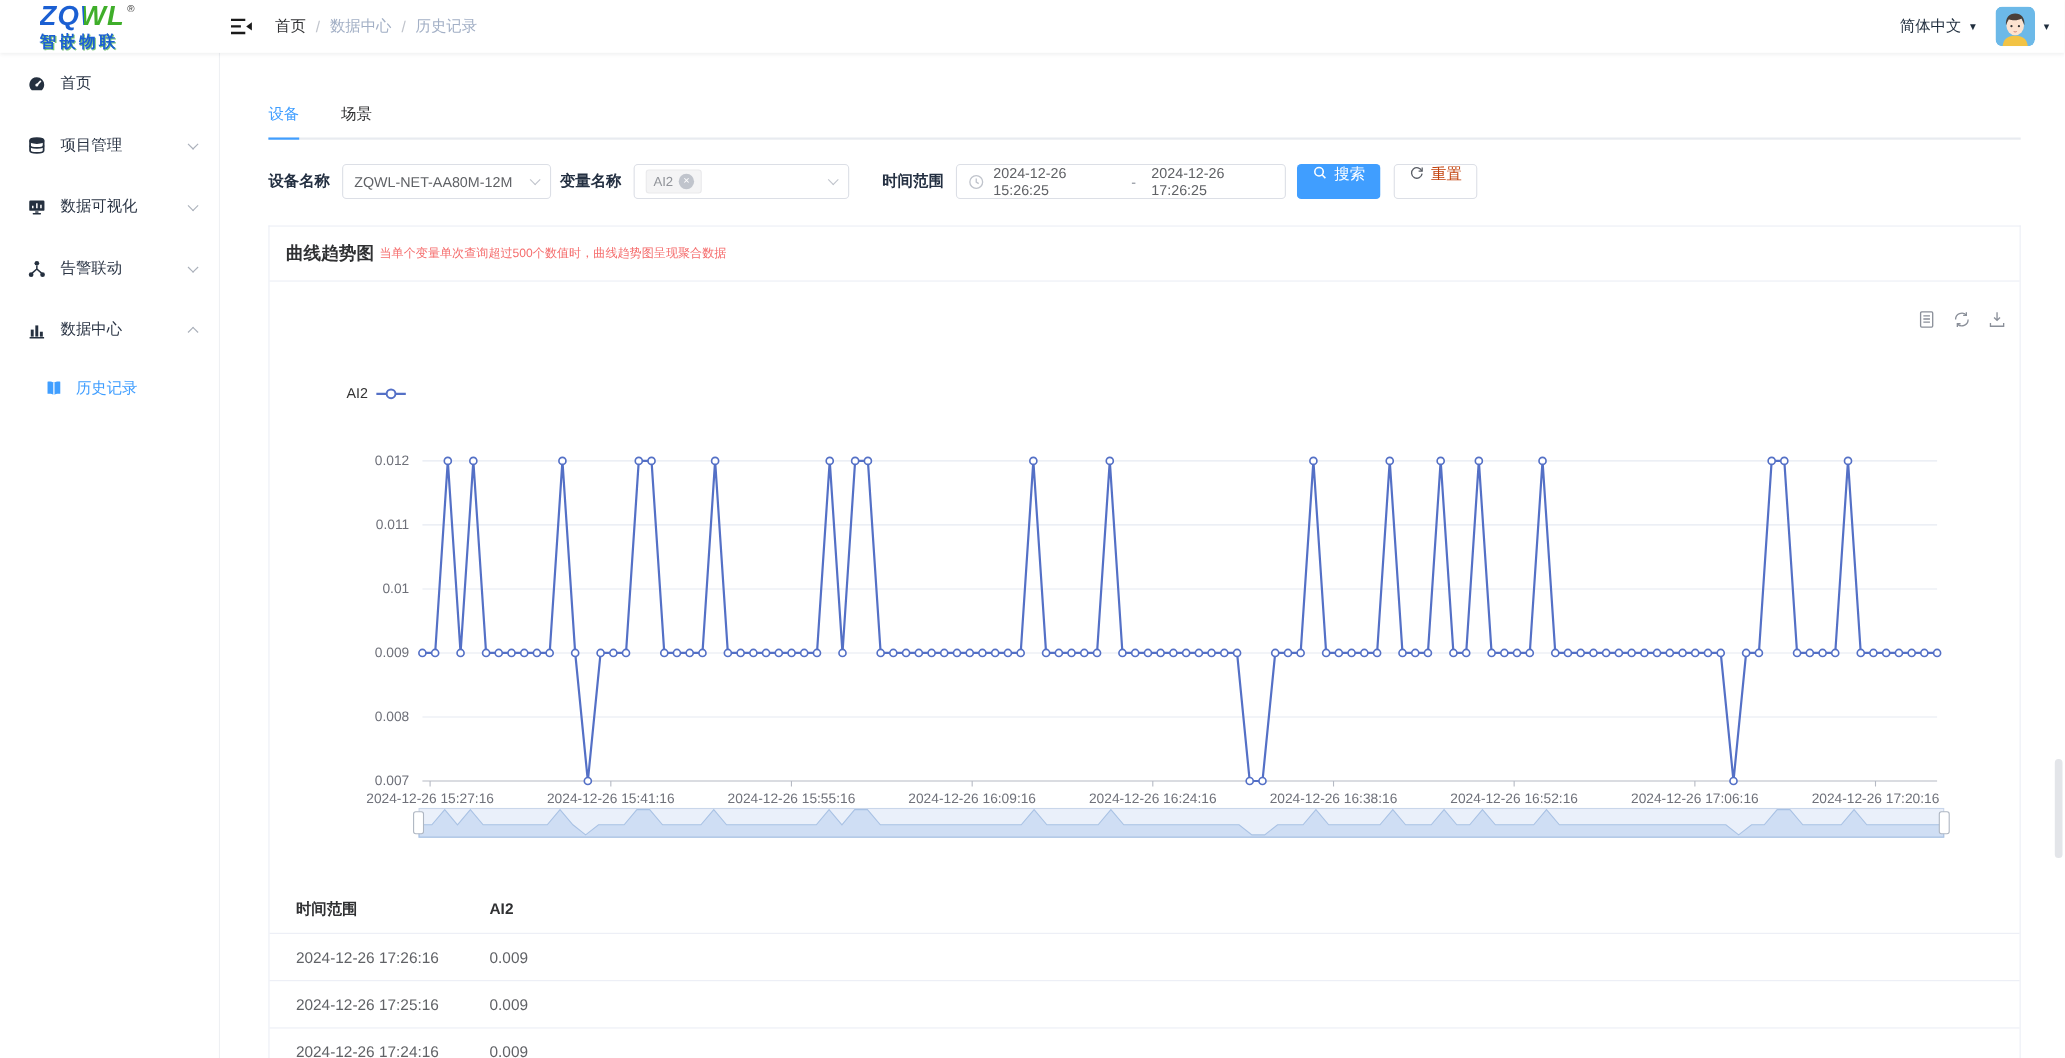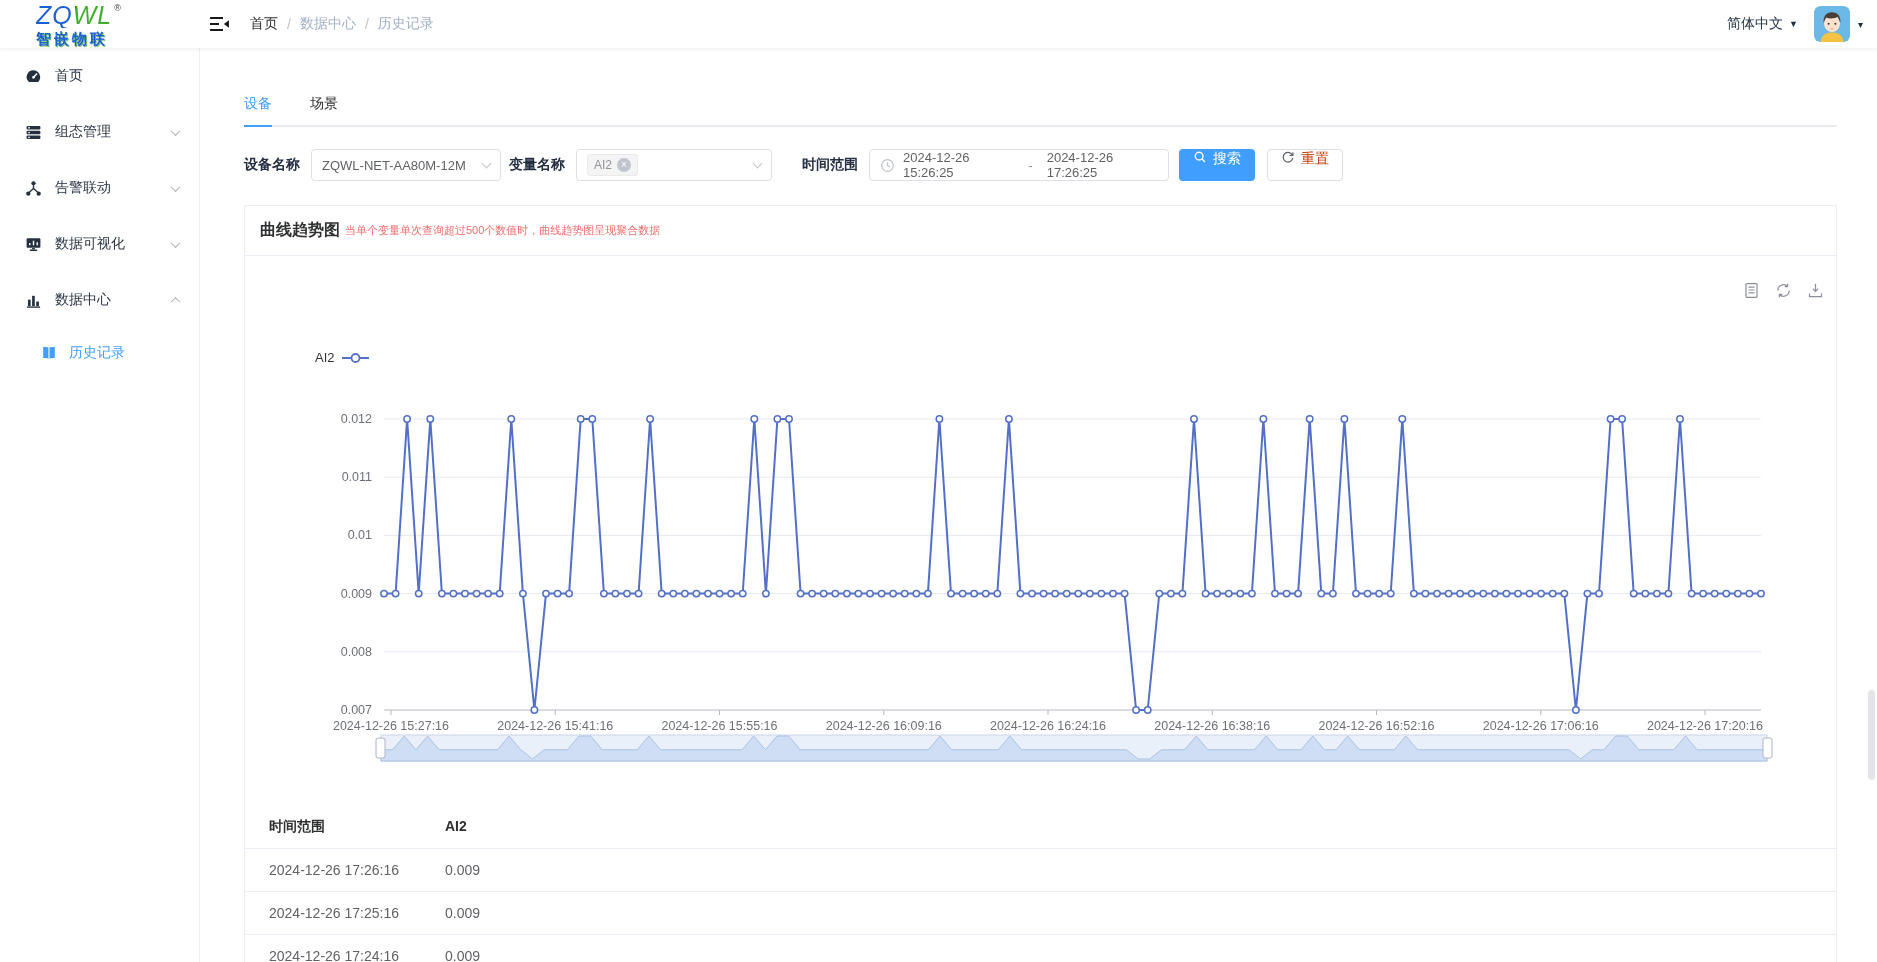--- a/index.html
+++ b/index.html
@@ -10,21 +10,21 @@
   *{box-sizing:border-box;margin:0;padding:0;}
   html,body{width:1877px;height:962px;overflow:hidden;background:#fff;
     font-family:"Liberation Sans","DejaVu Sans",sans-serif;color:var(--txt);}
   .page{position:relative;width:1877px;height:962px;overflow:hidden;background:#fff;}
 
   
   .hdr{position:absolute;top:0;left:0;width:100%;height:48px;background:#fff;z-index:30;
     box-shadow:0 1px 4px rgba(0,21,41,.08);display:flex;align-items:center;}
   .logo-box{width:200px;padding-left:36px;display:flex;flex-direction:column;line-height:1;cursor:pointer;}
   .brand-row{display:flex;align-items:flex-start;}
-  .brand{font-size:25px;font-weight:400;font-style:italic;letter-spacing:1px;
+  .brand{font-size:25px;font-weight:700;font-style:italic;letter-spacing:1px;
     background:linear-gradient(90deg,var(--brand-blue) 0 52%,var(--brand-green) 52% 100%);
     -webkit-background-clip:text;background-clip:text;color:transparent;}
   .brand-reg{font-size:9px;color:#333;margin-left:2px;margin-top:1px;}
   .brand-sub{font-size:15px;font-weight:800;color:var(--brand-blue);letter-spacing:3px;margin-top:3px;
     text-shadow:1px 1px 0 #7cc576;}
   .fold{margin-left:8px;width:22px;height:22px;color:#1a1a1a;cursor:pointer;display:flex;align-items:center;}
   .crumb{margin-left:20px;display:flex;align-items:center;font-size:14px;gap:9px;}
   .crumb .c-active{color:var(--txt);cursor:pointer;}
   .crumb .c-sep{color:#c0c4cc;}
   .crumb .c-dim{color:#a3b0c6;}
@@ -151,54 +151,51 @@
         <svg viewBox="0 0 16 16">
             <path d="M8 2.2a6.3 6.3 0 0 1 6.3 6.3c0 1.8-.8 3.5-2 4.7H3.7a6.3 6.3 0 0 1 4.3-11z" fill="currentColor"></path>
             <line x1="8" y1="8.8" x2="11.4" y2="5.2" stroke="#fff" stroke-width="1.4"></line>
             <circle cx="8" cy="8.8" r="1.3" fill="#fff"></circle>
           </svg>
       </span>
       <span>首页</span>
     </div>
     <div class="mi">
       <span class="ic">
+        <svg viewBox="0 0 16 16" fill="none" stroke="currentColor" stroke-width="1.5">
+            <ellipse cx="8" cy="3.6" rx="5.8" ry="2.1" fill="currentColor"></ellipse>
+            <path d="M2.2 3.6v4.2c0 1.2 2.6 2.1 5.8 2.1s5.8-.9 5.8-2.1V3.6"></path>
+            <path d="M2.2 7.8V12c0 1.2 2.6 2.1 5.8 2.1s5.8-.9 5.8-2.1V7.8"></path>
+          </svg>
+      </span>
+      <span>项目管理</span>
+      <span class="chev"></span>
+    </div>
+    <div class="mi">
+      <span class="ic">
         <svg viewBox="0 0 16 16">
-            <rect x="1.5" y="1.8" width="13" height="3.4" rx="1" fill="currentColor"></rect>
-            <rect x="1.5" y="6.3" width="13" height="3.4" rx="1" fill="currentColor"></rect>
-            <rect x="1.5" y="10.8" width="13" height="3.4" rx="1" fill="currentColor"></rect>
-            <circle cx="3.8" cy="3.5" r=".8" fill="#fff"></circle>
-            <circle cx="3.8" cy="8" r=".8" fill="#fff"></circle>
-            <circle cx="3.8" cy="12.5" r=".8" fill="#fff"></circle>
-          </svg>
-      </span>
-      <span>组态管理</span>
+            <rect x="1.5" y="2.2" width="13" height="8.8" rx="1" fill="currentColor"></rect>
+            <path d="M4.5 8.8V6.6M8 8.8V4.4M11.5 8.8V5.8" stroke="#fff" stroke-width="1.3"></path>
+            <rect x="6.6" y="11.4" width="2.8" height="1.2" fill="currentColor"></rect>
+            <rect x="4.4" y="12.8" width="7.2" height="1.3" rx=".6" fill="currentColor"></rect>
+          </svg>
+      </span>
+      <span>数据可视化</span>
       <span class="chev"></span>
     </div>
     <div class="mi">
       <span class="ic">
         <svg viewBox="0 0 16 16">
             <circle cx="8" cy="3.1" r="2" fill="currentColor"></circle>
             <circle cx="3.1" cy="12.9" r="2" fill="currentColor"></circle>
             <circle cx="12.9" cy="12.9" r="2" fill="currentColor"></circle>
             <path d="M8 5v3M8 8l-4 3.6M8 8l4 3.6" stroke="currentColor" stroke-width="1.3" fill="none"></path>
           </svg>
       </span>
       <span>告警联动</span>
-      <span class="chev"></span>
-    </div>
-    <div class="mi">
-      <span class="ic">
-        <svg viewBox="0 0 16 16">
-            <rect x="1.5" y="2.2" width="13" height="8.8" rx="1" fill="currentColor"></rect>
-            <path d="M4.5 8.8V6.6M8 8.8V4.4M11.5 8.8V5.8" stroke="#fff" stroke-width="1.3"></path>
-            <rect x="6.6" y="11.4" width="2.8" height="1.2" fill="currentColor"></rect>
-            <rect x="4.4" y="12.8" width="7.2" height="1.3" rx=".6" fill="currentColor"></rect>
-          </svg>
-      </span>
-      <span>数据可视化</span>
       <span class="chev"></span>
     </div>
     <div class="mi">
       <span class="ic">
         <svg viewBox="0 0 16 16">
             <path d="M1.8 14.2h12.4" stroke="currentColor" stroke-width="1.3"></path>
             <rect x="2.8" y="7.2" width="2.5" height="6" fill="currentColor"></rect>
             <rect x="6.7" y="3.6" width="2.5" height="9.6" fill="currentColor"></rect>
             <rect x="10.6" y="9" width="2.5" height="4.2" fill="currentColor"></rect>
           </svg>

